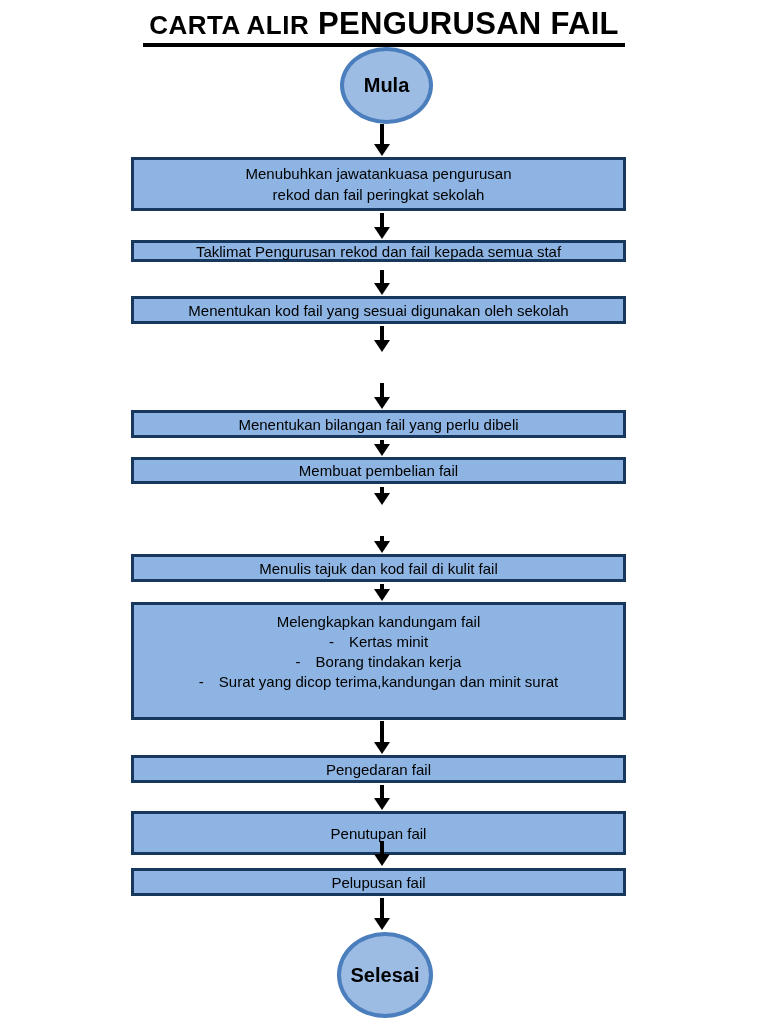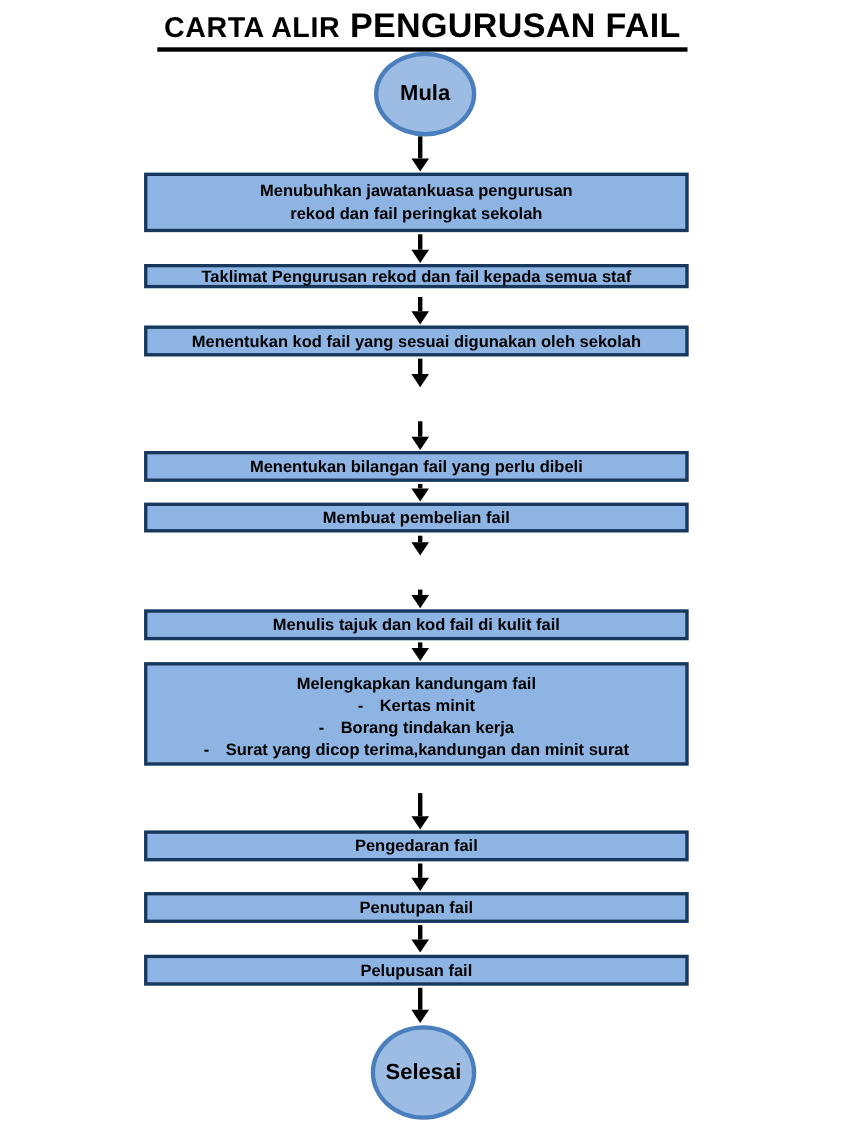--- a/index.html
+++ b/index.html
@@ -63,21 +63,21 @@
     position: absolute;
     left: 131px;
     width: 495px;
     background: var(--box-fill);
     border: 3px solid var(--box-border);
     display: flex;
     align-items: center;
     justify-content: center;
     text-align: center;
     font-size: 15px;
-    font-weight: bold;
+    font-weight: normal;
     line-height: 1.4;
   }
   .box .lbl { white-space: pre-line; }
   .bigbox {
     flex-direction: column;
     justify-content: flex-start;
     padding-top: 7px;
     line-height: 20px;
   }
   .big-line {
@@ -185,21 +185,21 @@
 
   <div class="box" style="top:554px;height:28px">
     <span class="lbl">Menulis tajuk dan kod fail di kulit fail</span>
   </div>
 
   <div class="arrow" style="top:584px;height:17px">
       <div class="stem"></div>
       <div class="head"></div>
     </div>
 
-  <div class="box bigbox" style="top:602px;height:94px">
+  <div class="box bigbox" style="top:602px;height:118px">
     <div>Melengkapkan kandungam fail</div>
     <div class="big-line">
       <span>-</span>
         <span>Kertas minit</span>
     </div>
     <div class="big-line">
       <span>-</span>
         <span>Borang tindakan kerja</span>
     </div>
     <div class="big-line">
@@ -215,21 +215,21 @@
 
   <div class="box" style="top:755px;height:28px">
     <span class="lbl">Pengedaran fail</span>
   </div>
 
   <div class="arrow" style="top:785px;height:25px">
       <div class="stem"></div>
       <div class="head"></div>
     </div>
 
-  <div class="box" style="top:811px;height:28px">
+  <div class="box" style="top:811px;height:44px">
     <span class="lbl">Penutupan fail</span>
   </div>
 
   <div class="arrow" style="top:841px;height:25px">
       <div class="stem"></div>
       <div class="head"></div>
     </div>
 
   <div class="box" style="top:868px;height:28px">
     <span class="lbl">Pelupusan fail</span>

